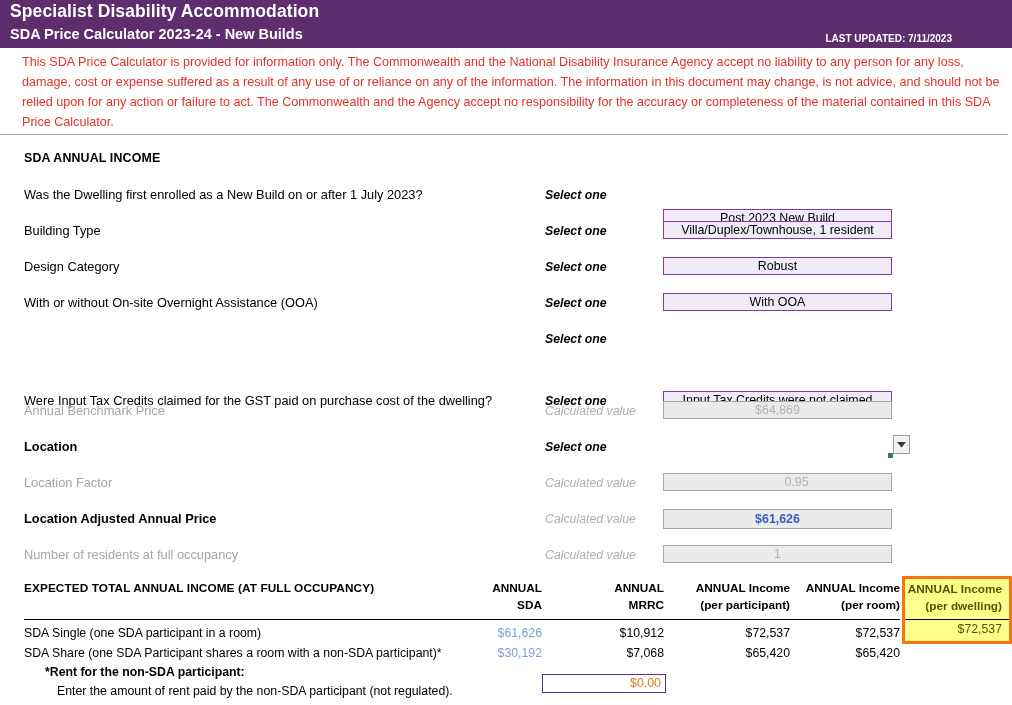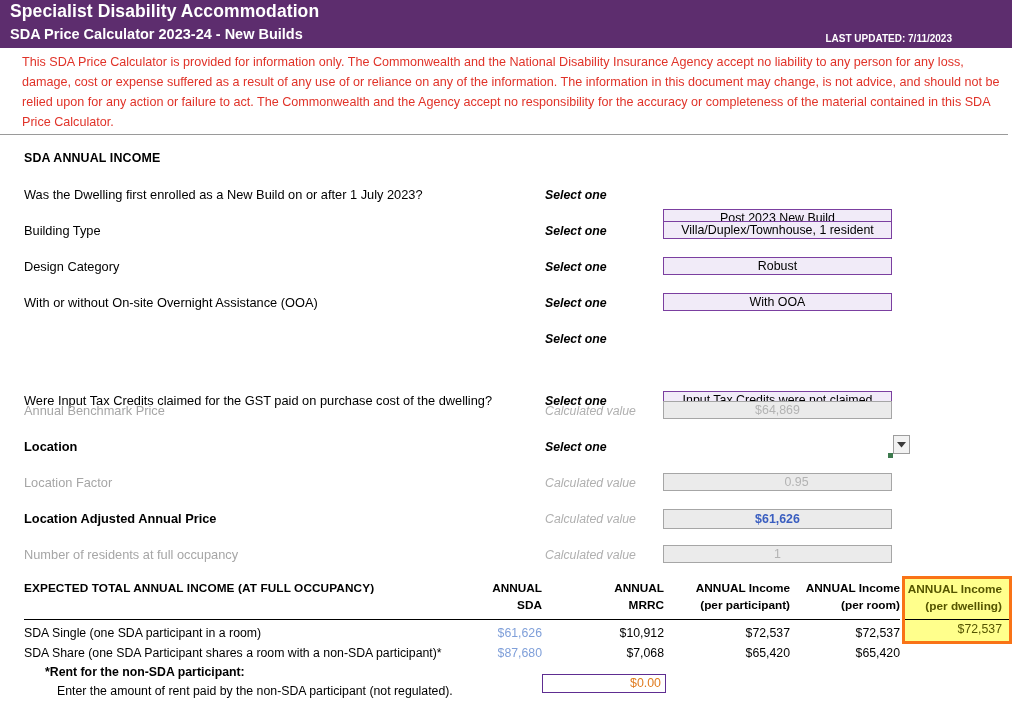--- a/index.html
+++ b/index.html
@@ -355,21 +355,21 @@
   <div>
     <div class="trow-label" style="top:49px;">SDA Single (one SDA participant in a room)</div>
     <div class="tcell sda" style="top:49px;right:470px;">$61,626</div>
     <div class="tcell" style="top:49px;right:348px;">$10,912</div>
     <div class="tcell" style="top:49px;right:222px;">$72,537</div>
     <div class="tcell" style="top:49px;right:112px;">$72,537</div>
   </div>
 
   <div>
     <div class="trow-label" style="top:69px;">SDA Share (one SDA Participant shares a room with a non-SDA participant)*</div>
-    <div class="tcell sda" style="top:69px;right:470px;">$87,680</div>
+    <div class="tcell sda" style="top:69px;right:470px;">$30,192</div>
     <div class="tcell" style="top:69px;right:348px;">$7,068</div>
     <div class="tcell" style="top:69px;right:222px;">$65,420</div>
     <div class="tcell" style="top:69px;right:112px;">$65,420</div>
   </div>
 
   <div class="rent-head" style="top:89px;">*Rent for the non-SDA participant:</div>
   <div class="rent-desc" style="top:108px;">Enter the amount of rent paid by the non-SDA participant (not regulated).</div>
 </div>
 
 <div class="yellow-box">

